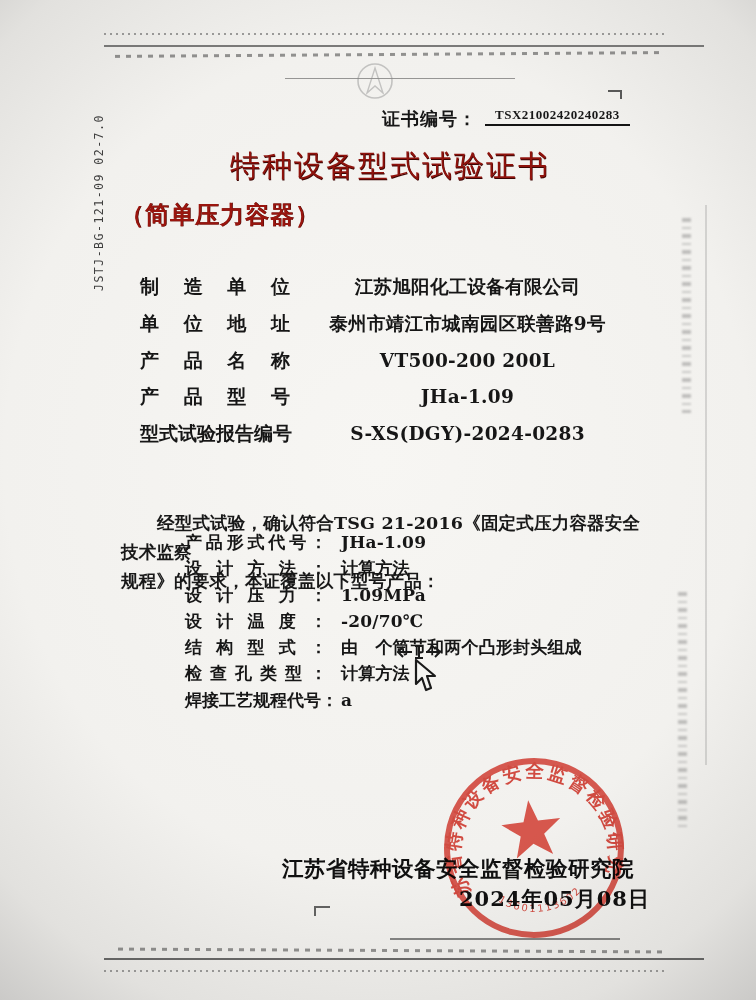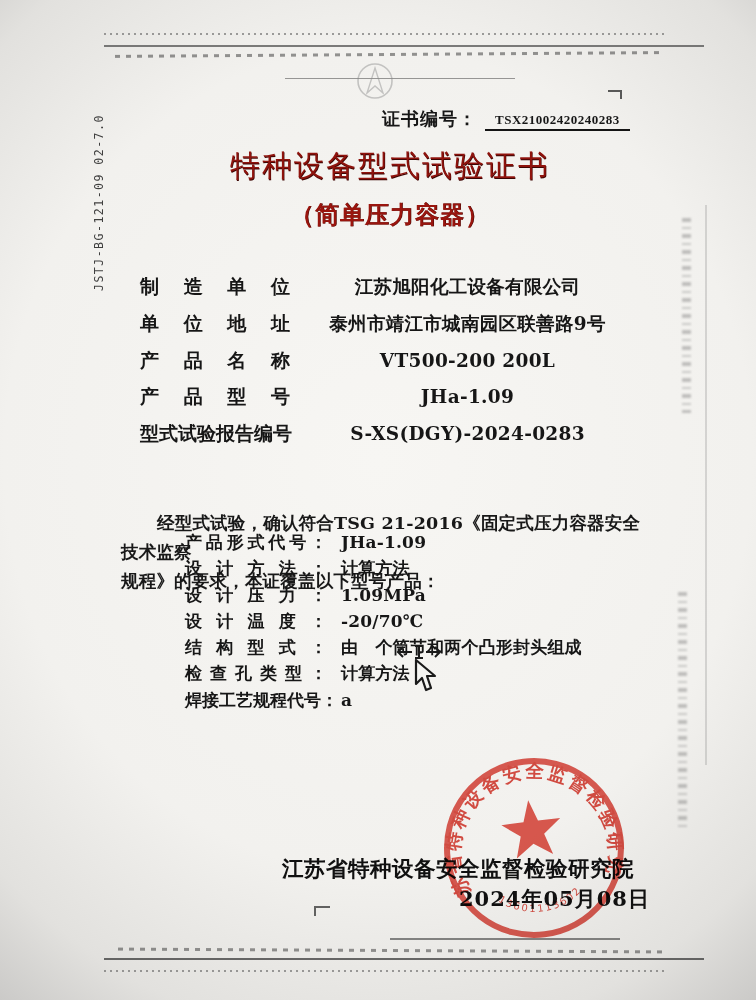--- a/index.html
+++ b/index.html
@@ -33,35 +33,35 @@
   .emblem { position:absolute; opacity:.45; }
   
   .vert-code {
     position:absolute; left:92px; top:96px; height:195px; width:24px;
     writing-mode:vertical-rl; transform:rotate(180deg);
     font-family:"DejaVu Sans Mono","Liberation Mono",monospace;
     font-size:11.5px; letter-spacing:1.5px; color:#2d2d2d; opacity:.9;
     white-space:nowrap;
   }
   
-  .cert-line { position:absolute; top:107px; left:382px; display:flex; align-items:flex-end; color:#171717; }
+  .cert-line { position:absolute; top:107px; left:382px; display:flex; align-items:flex-start; color:#171717; }
   .cert-label { font-size:18px; font-weight:bold; letter-spacing:1px; }
   .cert-no {
     font-size:13px; font-weight:bold; margin-left:8px; padding:0 10px 1px 10px;
     border-bottom:2.5px solid #141414; letter-spacing:.5px;
     font-family:"Liberation Serif","DejaVu Serif",serif;
   }
   
   .title {
     position:absolute; top:146px; left:120px; width:540px; text-align:center;
     font-size:30px; font-weight:normal; letter-spacing:2px; color:#8f130d;
     text-shadow:.6px .6px 0 #3d0503;
   }
   .subtitle {
-    position:absolute; top:199px; left:120px; width:540px; text-align:center;
+    position:absolute; top:199px; left:120px; width:540px; 
     font-size:24px; font-weight:bold; letter-spacing:1px; color:#9a150e;
     text-shadow:.4px .4px 0 #3d0503;
   }
   
   .fields { position:absolute; top:274px; left:140px; width:505px; }
   .field-row { display:flex; align-items:baseline; height:36.8px; color:#161616; }
   .field-label { width:150px; font-size:19px; font-weight:bold; }
   .justify-label { display:flex; justify-content:space-between; }
   .field-value { flex:1; text-align:center; font-size:18.5px; font-weight:bold; letter-spacing:.3px; }
   

